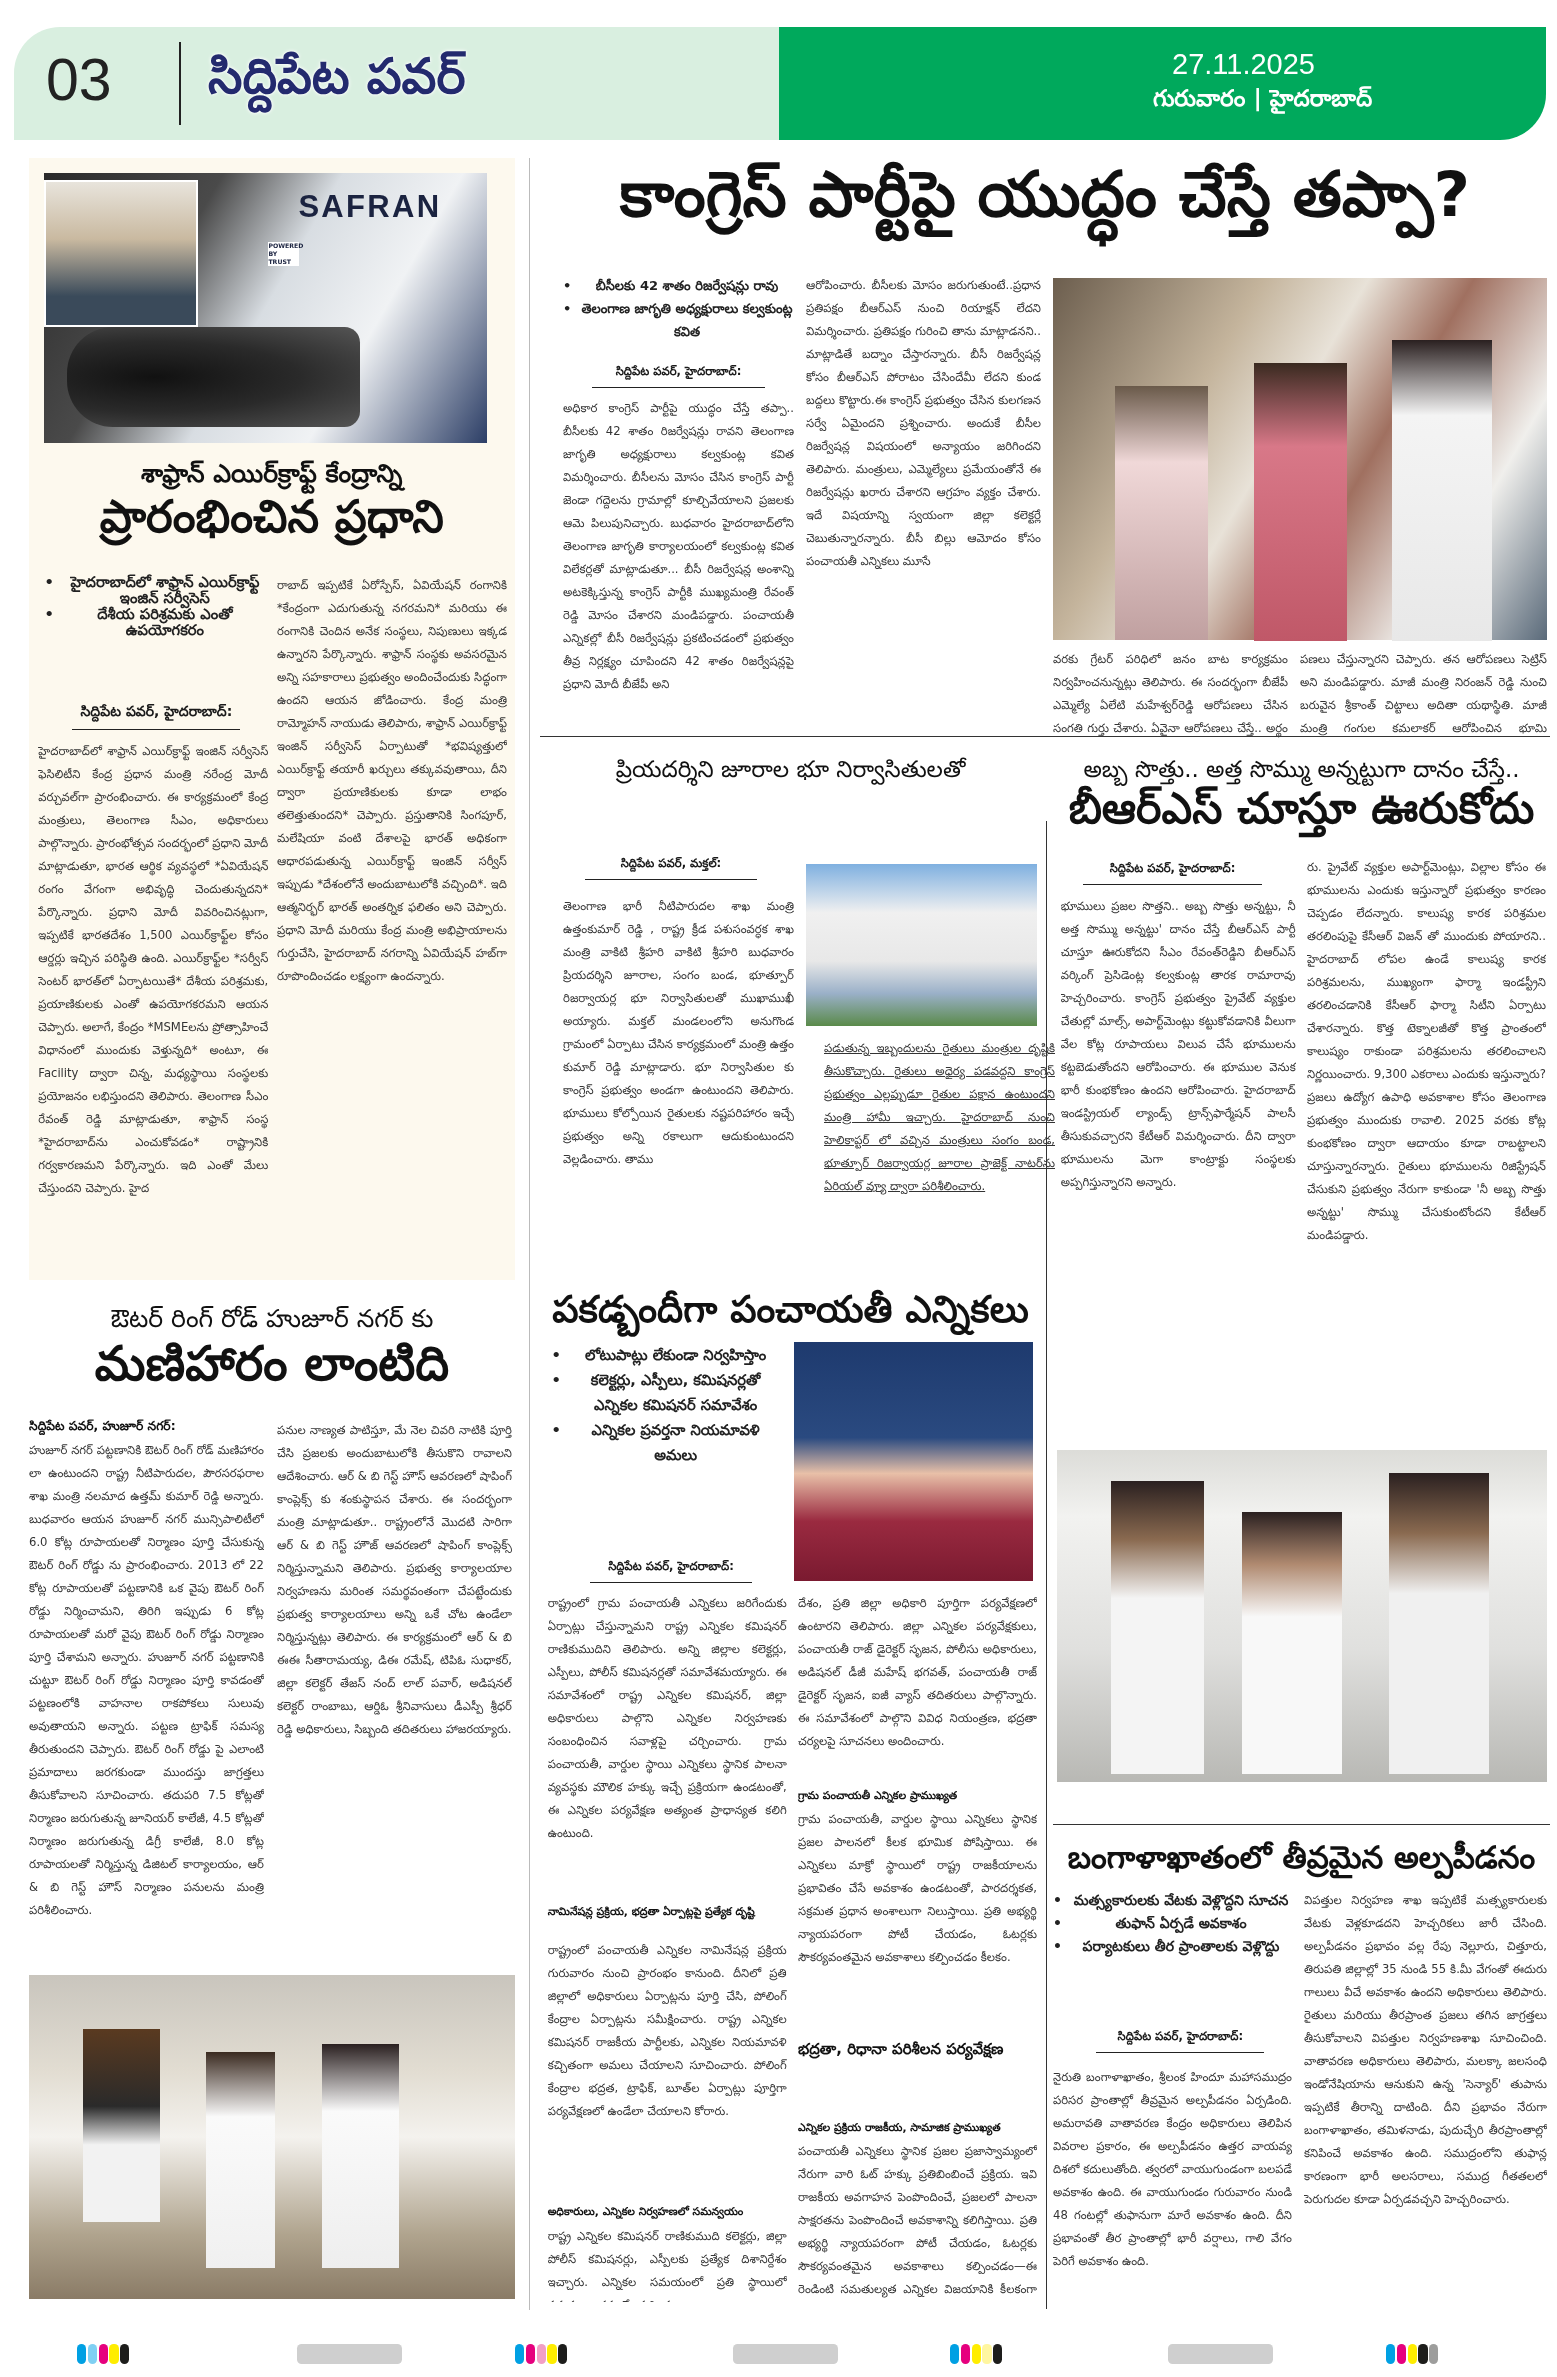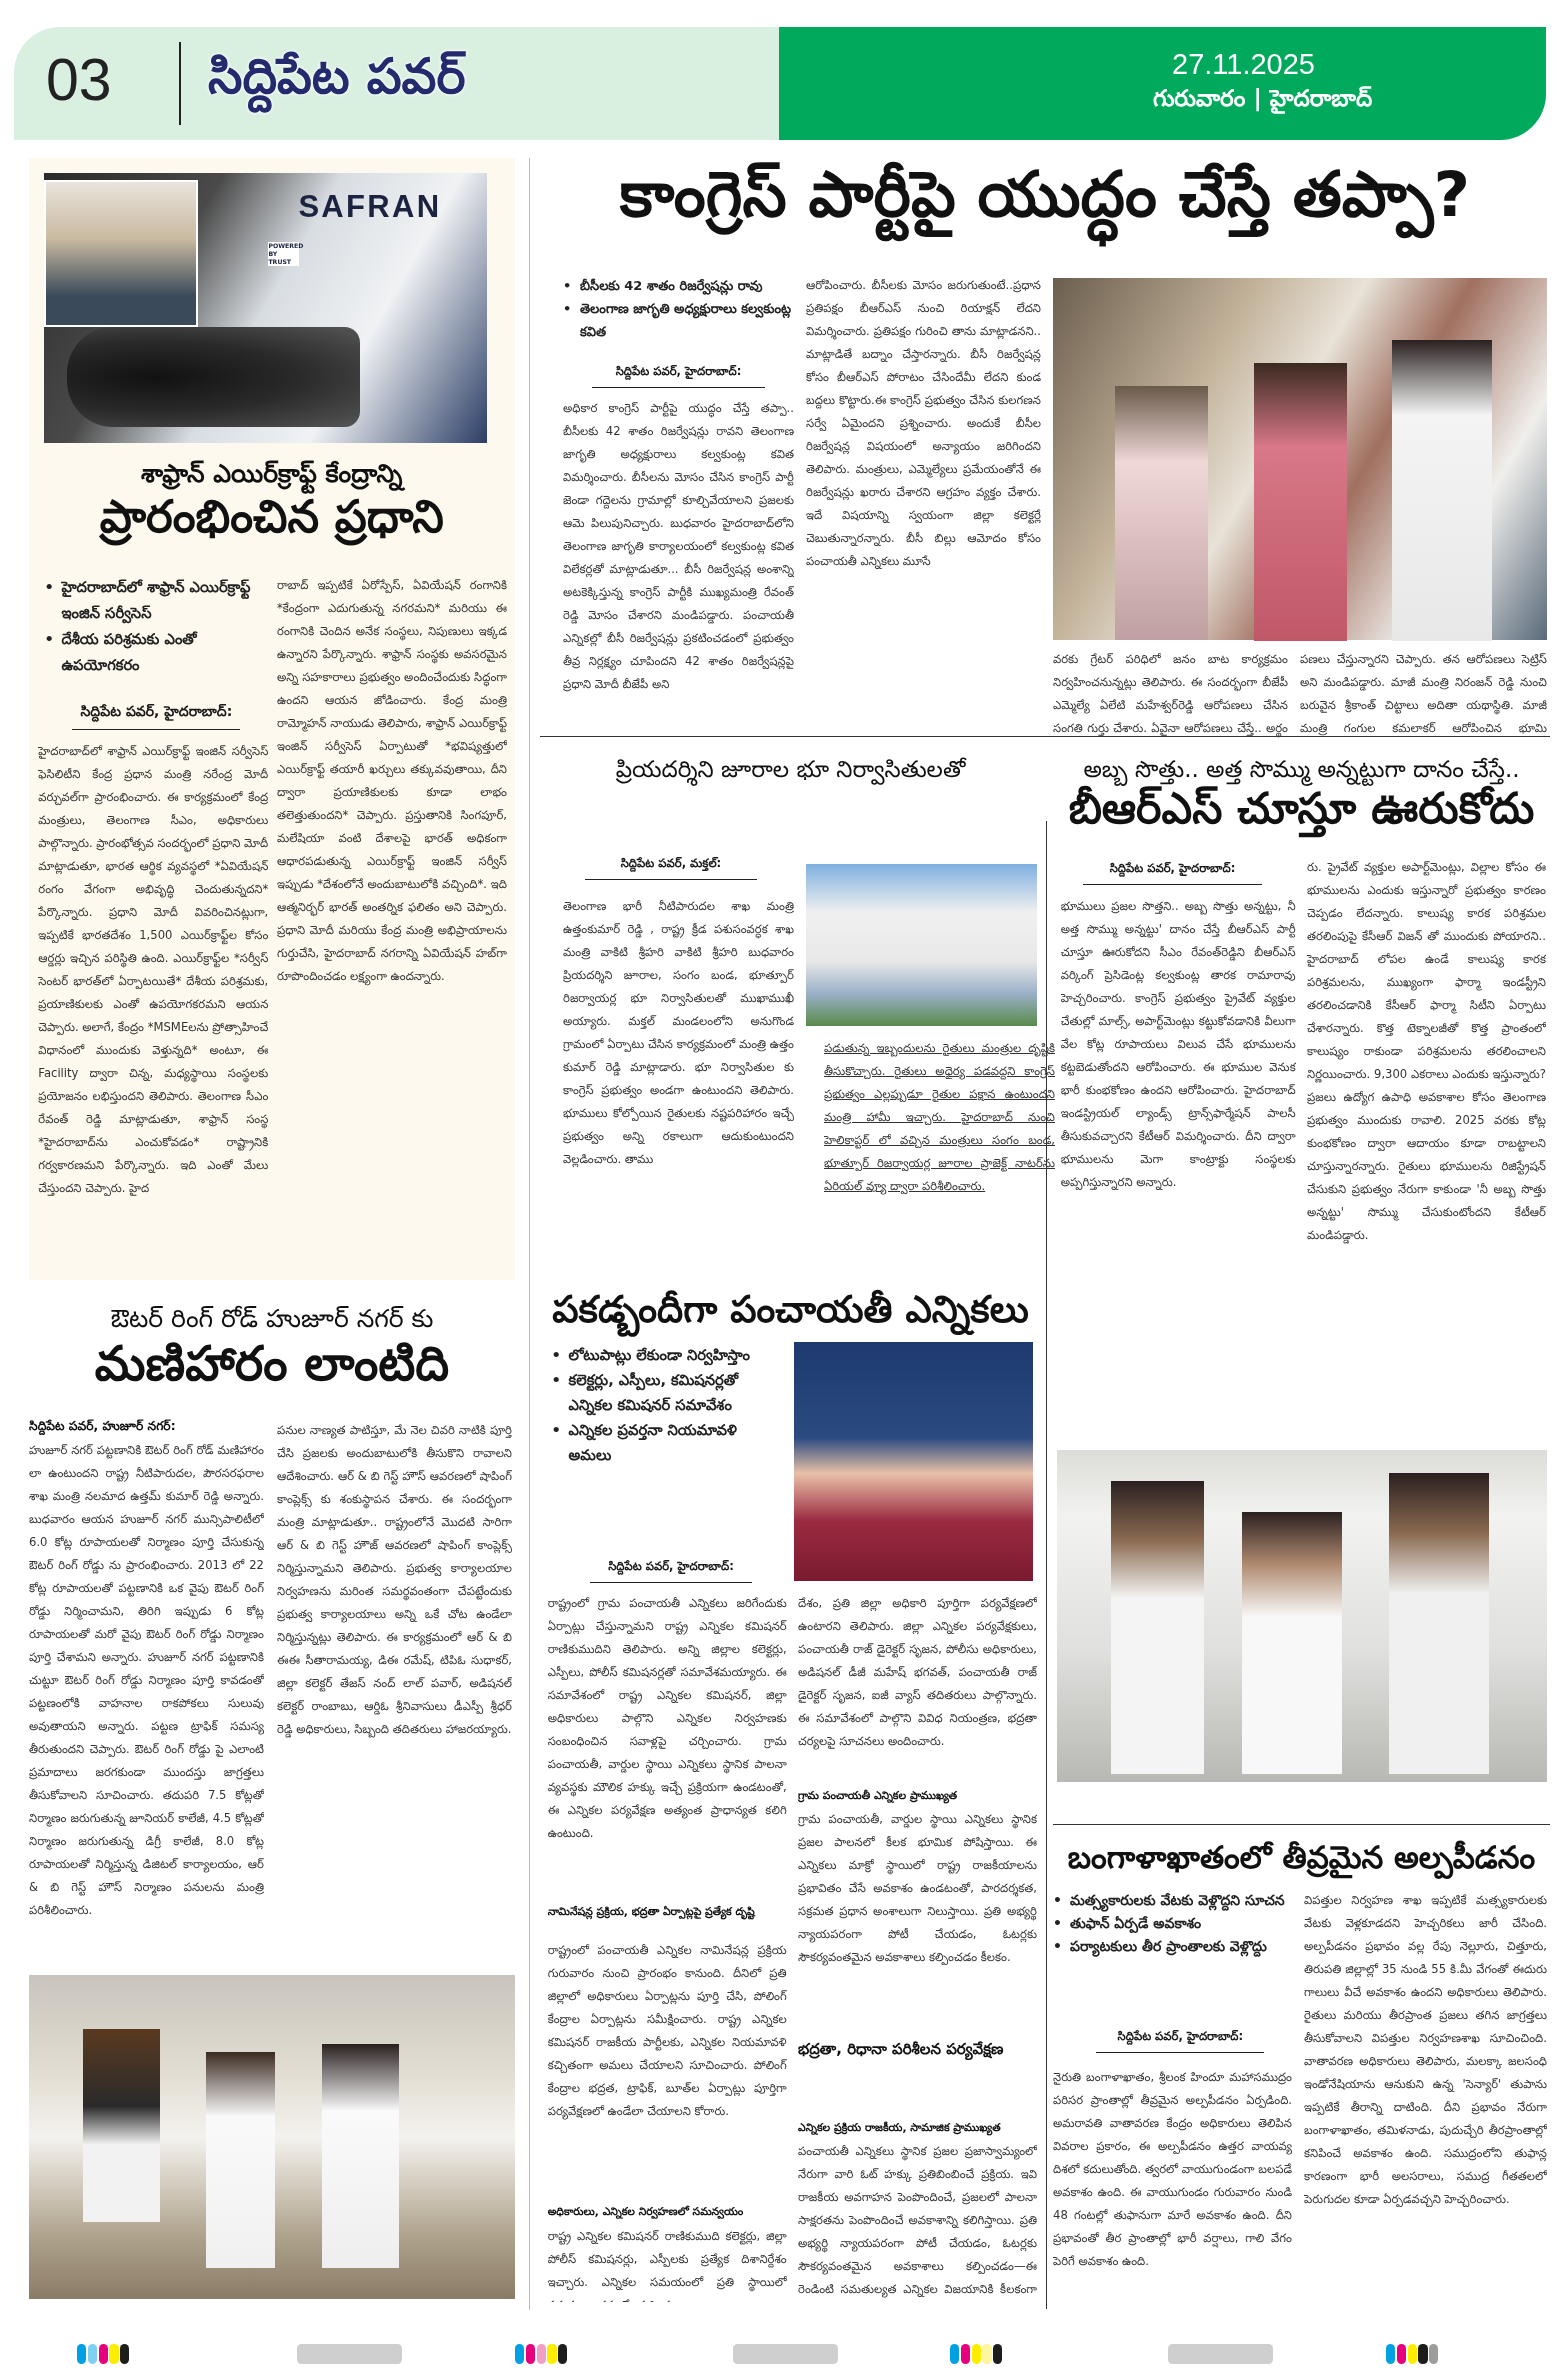--- a/index.html
+++ b/index.html
@@ -11,21 +11,21 @@
   .page-num { left: 46px; top: 46px; font-size: 59px; font-family: "Liberation Sans", sans-serif; font-weight: 300; color: #222; }
   .mast-sep { left: 179px; top: 42px; width: 2.3px; height: 83px; background: #222; }
   .paper-name { left: 208px; top: 48px; font-size: 49px; font-weight: bold; color: #232a6e; text-shadow: 0 0 4.6px #fff, 0 0 2.3px #fff; }
   .date { left: 1172px; top: 48px; font-size: 29px; color: #fff; font-family: "Liberation Sans", sans-serif; }
   .dayplace { left: 1153px; top: 85px; font-size: 23px; color: #fff; font-weight: bold; }
   
   .cream { background: #fdf9ee; }
   .col-text { font-size: 11.6px; line-height: 23px; color: #333; text-align: justify; overflow: hidden; }
   .headline { font-weight: bold; color: #111; text-align: center; }
   .bullets { font-size: 17px; font-weight: bold; line-height: 29px; color: #222; }
-  .bullets li { list-style: none; padding-left: 17px; position: relative; }
+  .bullets li { list-style: none; padding-left: 17px; position: relative; text-align: center; }
   .bullets li::before { content: "•"; position: absolute; left: 0; }
   .dateline { font-size: 14px; font-weight: bold; text-align: center; padding-bottom: 6.2px; border-bottom: 1.5px solid #222; margin: 4.6px auto 7.7px; width: 75%; }
   .subhead { font-weight: bold; font-size: 12.3px; color: #111; }
   .photo { background: linear-gradient(135deg, #7a8a9a, #c9c0b0 40%, #8a7060 70%, #4a5a6a); }
   .rule-h { height: 1.5px; background: #333; }
   .rule-v { width: 1.5px; background: #333; }
   .footer-marks span { display: inline-block; width: 9.3px; height: 20px; border-radius: 4.6px; margin-right: 1.5px; }
   .gray-block { width: 105px; height: 20px; background: #cfcfcf; border-radius: 4.6px; }
 </style>
 </head>
@@ -41,21 +41,21 @@
 
 <div class="abs cream" style="left:29px; top:158px; width:486px; height:1122px;">
   <div class="abs photo" style="left:15.4px; top:15.4px; width:443px; height:270px; background:linear-gradient(120deg,#2a2a2a 0%,#4a4a4a 30%,#d8dde2 50%,#f0f2f4 70%,#2c3e66 100%);">
     <div class="abs" style="left:0; top:6.2px; width:154px; height:147px; background:linear-gradient(180deg,#e8e4dc,#c9b9a0 40%,#3a4a5a 80%); border:2.3px solid #fff;"></div>
     <div class="abs" style="left:254px; top:15.4px; font-size:31px; font-weight:bold; color:#1b2340; font-family:'Liberation Sans',sans-serif; letter-spacing:2.3px;">SAFRAN</div>
     <div class="abs" style="left:224px; top:69px; width:31px; font-size:6.2px; font-weight:bold; color:#1b2340; background:#fff; line-height:7.7px;">POWERED BY TRUST</div>
     <div class="abs" style="left:23px; top:154px; width:293px; height:100px; background:radial-gradient(ellipse at 30% 50%,#111 0%,#2a2a2a 50%,#555 100%); border-radius:46px 15.4px 15.4px 46px;"></div>
   </div>
   <div class="abs headline" style="left:7.7px; top:301px; width:470px; font-size:25px;">శాఫ్రాన్ ఎయిర్‌క్రాఫ్ట్ కేంద్రాన్ని</div>
   <div class="abs headline" style="left:7.7px; top:332px; width:470px; font-size:45px;">ప్రారంభించిన ప్రధాని</div>
-  <ul class="abs bullets" style="left:15.4px; top:416px; width:224px; font-size:14.7px; line-height:26px;">
+  <ul class="abs bullets" style="left:15.4px; top:416px; width:224px; font-size:14.7px; line-height:16px;">
     <li>హైదరాబాద్‌లో శాఫ్రాన్ ఎయిర్‌క్రాఫ్ట్ ఇంజిన్ సర్వీసెస్</li>
     <li>దేశీయ పరిశ్రమకు ఎంతో ఉపయోగకరం</li>
   </ul>
   <div class="abs" style="left:15.4px; top:540px; width:224px;">
     <div class="dateline">సిద్దిపేట పవర్, హైదరాబాద్:</div>
   </div>
   <div class="abs col-text" style="left:9.3px; top:582px; width:230px; height:532px;">హైదరాబాద్‌లో శాఫ్రాన్ ఎయిర్‌క్రాఫ్ట్ ఇంజిన్ సర్వీసెస్ ఫెసిలిటీని కేంద్ర ప్రధాన మంత్రి నరేంద్ర మోదీ వర్చువల్‌గా ప్రారంభించారు. ఈ కార్యక్రమంలో కేంద్ర మంత్రులు, తెలంగాణ సీఎం, అధికారులు పాల్గొన్నారు. ప్రారంభోత్సవ సందర్భంలో ప్రధాని మోదీ మాట్లాడుతూ, భారత ఆర్థిక వ్యవస్థలో *ఏవియేషన్ రంగం వేగంగా అభివృద్ధి చెందుతున్నదని* పేర్కొన్నారు. ప్రధాని మోదీ వివరించినట్లుగా, ఇప్పటికే భారతదేశం 1,500 ఎయిర్‌క్రాఫ్ట్‌ల కోసం ఆర్డర్లు ఇచ్చిన పరిస్థితి ఉంది. ఎయిర్‌క్రాఫ్ట్‌ల *సర్వీస్ సెంటర్ భారత్‌లో ఏర్పాటయితే* దేశీయ పరిశ్రమకు, ప్రయాణికులకు ఎంతో ఉపయోగకరమని ఆయన చెప్పారు. అలాగే, కేంద్రం *MSMEలను ప్రోత్సాహించే విధానంలో ముందుకు వెళ్తున్నది* అంటూ, ఈ Facility ద్వారా చిన్న, మధ్యస్థాయి సంస్థలకు ప్రయోజనం లభిస్తుందని తెలిపారు. తెలంగాణ సీఎం రేవంత్ రెడ్డి మాట్లాడుతూ, శాఫ్రాన్ సంస్థ *హైదరాబాద్‌ను ఎంచుకోవడం* రాష్ట్రానికి గర్వకారణమని పేర్కొన్నారు. ఇది ఎంతో మేలు చేస్తుందని చెప్పారు. హైద</div>
   <div class="abs col-text" style="left:248px; top:416px; width:230px; height:698px;">రాబాద్ ఇప్పటికే ఏరోస్పేస్, ఏవియేషన్ రంగానికి *కేంద్రంగా ఎదుగుతున్న నగరమని* మరియు ఈ రంగానికి చెందిన అనేక సంస్థలు, నిపుణులు ఇక్కడ ఉన్నారని పేర్కొన్నారు. శాఫ్రాన్ సంస్థకు అవసరమైన అన్ని సహకారాలు ప్రభుత్వం అందించేందుకు సిద్ధంగా ఉందని ఆయన జోడించారు. కేంద్ర మంత్రి రామ్మోహన్ నాయుడు తెలిపారు, శాఫ్రాన్ ఎయిర్‌క్రాఫ్ట్ ఇంజిన్ సర్వీసెస్ ఏర్పాటుతో *భవిష్యత్తులో ఎయిర్‌క్రాఫ్ట్ తయారీ ఖర్చులు తక్కువవుతాయి, దీని ద్వారా ప్రయాణికులకు కూడా లాభం తలెత్తుతుందని* చెప్పారు. ప్రస్తుతానికి సింగపూర్, మలేషియా వంటి దేశాలపై భారత్ అధికంగా ఆధారపడుతున్న ఎయిర్‌క్రాఫ్ట్ ఇంజిన్ సర్వీస్ ఇప్పుడు *దేశంలోనే అందుబాటులోకి వచ్చింది*. ఇది ఆత్మనిర్భర్ భారత్ అంతర్నిక ఫలితం అని చెప్పారు. ప్రధాని మోదీ మరియు కేంద్ర మంత్రి అభిప్రాయాలను గుర్తుచేసి, హైదరాబాద్ నగరాన్ని ఏవియేషన్ హబ్‌గా రూపొందించడం లక్ష్యంగా ఉందన్నారు.</div>
 </div>
 

